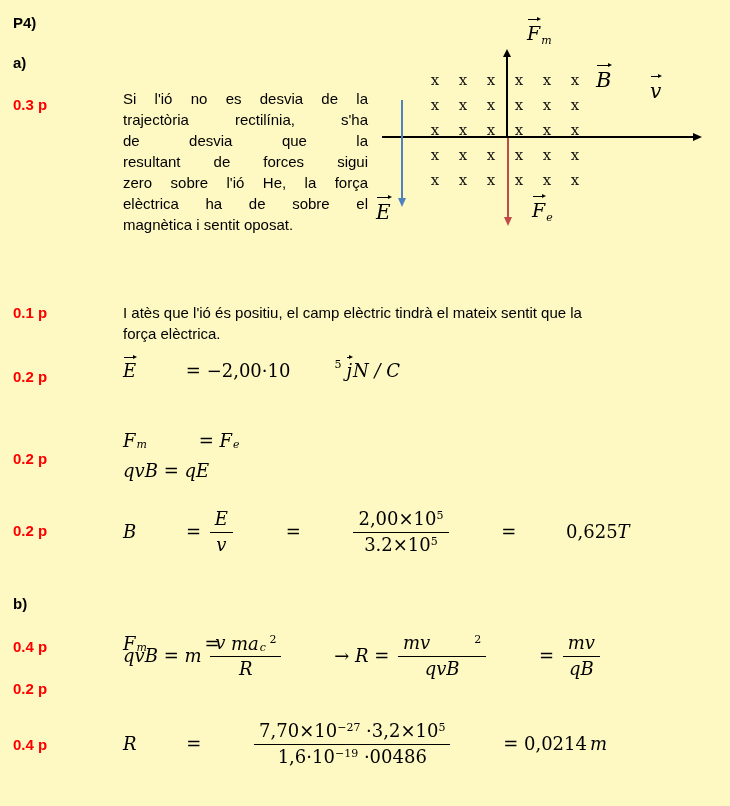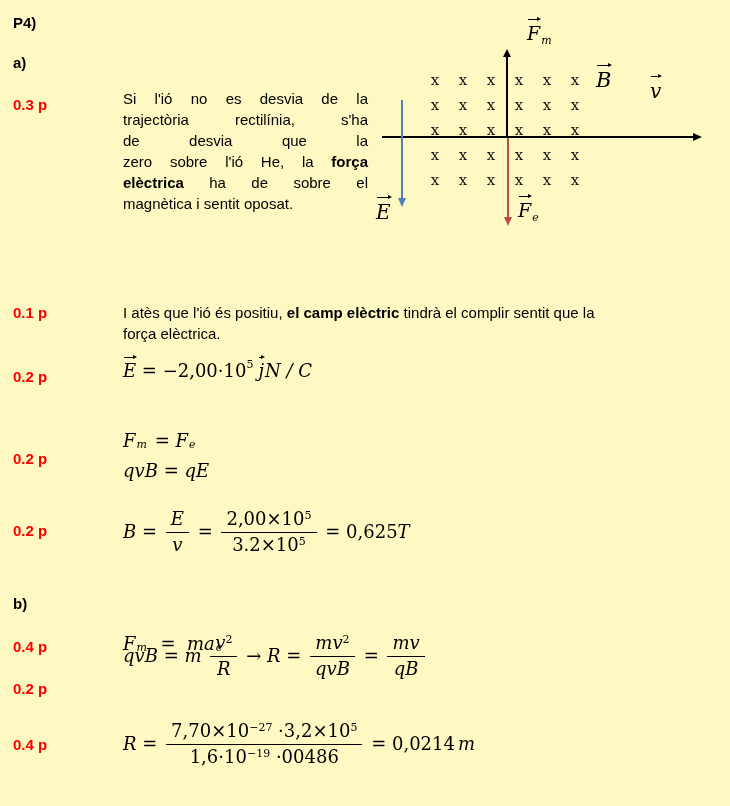--- a/index.html
+++ b/index.html
@@ -8,33 +8,33 @@
   .abs{position:absolute;}
   
   .hdr{font-weight:bold;font-size:15px;color:#000;}
   .score{font-weight:bold;font-size:15px;color:#FF0000;}
   .l-p4{left:13px;top:14px}.l-a{left:13px;top:54px}.l-b{left:13px;top:595px}
   .s1{left:13px;top:96px}.s2{left:13px;top:304px}.s3{left:13px;top:368px}
   .s4{left:13px;top:450px}.s5{left:13px;top:522px}.s6{left:13px;top:638px}
   .s7{left:13px;top:680px}.s8{left:13px;top:736px}
   
   .para{font-size:15px;color:#000;}
-  .para .b{font-weight:bold;}
+  .para .b{font-weight:normal;}
   .para-a{left:123px;top:88px;width:245px;}
   .para-a .jline{height:21px;line-height:21px;white-space:nowrap;
                  text-align:justify;text-align-last:justify;width:245px;}
   .para-a .jline.last{text-align-last:left;}
   .para-b{left:123px;top:302px;}
   .para-b .pline{height:21px;line-height:21px;white-space:nowrap;}
   
   .formula{display:flex;align-items:center;white-space:pre;
            font-family:"DejaVu Serif","Liberation Serif",serif;
            font-size:18px;color:#000;line-height:1.25;}
   .it{font-style:italic;}
-  .rm{font-style:normal;}
+  .rm{font-style:normal;margin-left:44px;}
   .sup{font-size:11px;position:relative;top:-6px;}
   .sub{font-size:11px;position:relative;top:4px;margin:0 2px 0 1px;}
   .frac{display:flex;flex-direction:column;align-items:center;margin:0 3px;}
   .frac .num,.frac .den{padding:0 5px;line-height:1.25;text-align:center;}
   .frac .num{border-bottom:1.4px solid #000;padding-bottom:1px;}
   .frac .den{padding-top:1px;}
   .f1{left:123px;top:360px}.f2{left:123px;top:430px}.f3{left:123px;top:508px}
   .f4{left:123px;top:633px}.f5{left:123px;top:632px}.f6{left:123px;top:720px}
   .f2 .formula{margin-bottom:7px;}
   .jv{margin-left:5px;margin-right:1px;}
@@ -42,21 +42,21 @@
   
   .vec{position:relative;display:inline-block;}
   .vec::before{content:'';position:absolute;left:1px;right:3px;top:-3px;height:1.3px;background:#000;}
   .vec::after{content:'';position:absolute;right:-1px;top:-5.5px;width:0;height:0;
               border-top:2.5px solid transparent;border-bottom:2.5px solid transparent;
               border-left:4px solid #000;}
   
   .diagram{position:absolute;left:0;top:0;width:730px;height:260px;}
   .dlabel{position:absolute;font-family:"DejaVu Serif","Liberation Serif",serif;color:#000;}
   .fm-label{left:527px;top:22px;font-size:19px;}
-  .fe-label{left:518px;top:199px;font-size:19px;}
+  .fe-label{left:532px;top:199px;font-size:19px;}
   .e-label{left:376px;top:200px;font-size:20px;}
   .b-label{left:596px;top:68px;font-size:21px;}
   .v-label{left:650px;top:79px;font-size:20px;}
   .line{position:absolute;}
   .axis-h{left:382px;top:136px;width:311px;height:1.7px;background:#000;}
   .axis-h::after{content:'';position:absolute;right:-9px;top:50%;transform:translateY(-50%);
                  border-top:4.5px solid transparent;border-bottom:4.5px solid transparent;
                  border-left:9px solid #000;}
   .arrow-up-black{left:506px;top:56px;width:1.7px;height:81px;background:#000;}
   .arrow-up-black::before{content:'';position:absolute;top:-7px;left:50%;transform:translateX(-50%);
@@ -88,27 +88,28 @@
   <div class="abs score s4">0.2 p</div>
   <div class="abs score s5">0.2 p</div>
   <div class="abs score s6">0.4 p</div>
   <div class="abs score s7">0.2 p</div>
   <div class="abs score s8">0.4 p</div>
 
   <div class="abs para para-a">
     <div class="jline"><span>Si l'ió no es desvia de la</span></div>
     <div class="jline"><span>trajectòria rectilínia, s'ha</span></div>
     <div class="jline"><span>de desvia que la</span></div>
+    <div class="jline"><span>resultant de forces sigui</span></div>
     <div class="jline"><span>zero sobre l'ió He, la </span><span class="b">força</span></div>
     <div class="jline"><span class="b">elèctrica</span><span> ha de sobre el</span></div>
     <div class="jline last"><span>magnètica i sentit oposat.</span></div>
   </div>
 
   <div class="abs para para-b">
-    <div class="pline"><span>I atès que l'ió és positiu, </span><span class="b">el camp elèctric</span><span> tindrà el complir sentit que la</span></div>
+    <div class="pline"><span>I atès que l'ió és positiu, </span><span class="b">el camp elèctric</span><span> tindrà el mateix sentit que la</span></div>
     <div class="pline"><span>força elèctrica.</span></div>
   </div>
 
   <div class="diagram">
     <div class="dlabel fm-label"><span class="vec it">F</span><span class="sub it">m</span></div>
     <div class="line arrow-up-black"></div>
     <div class="field-grid" style="grid-template-columns: repeat(6, 28px);">
         <span>x</span>
         <span>x</span>
         <span>x</span>

